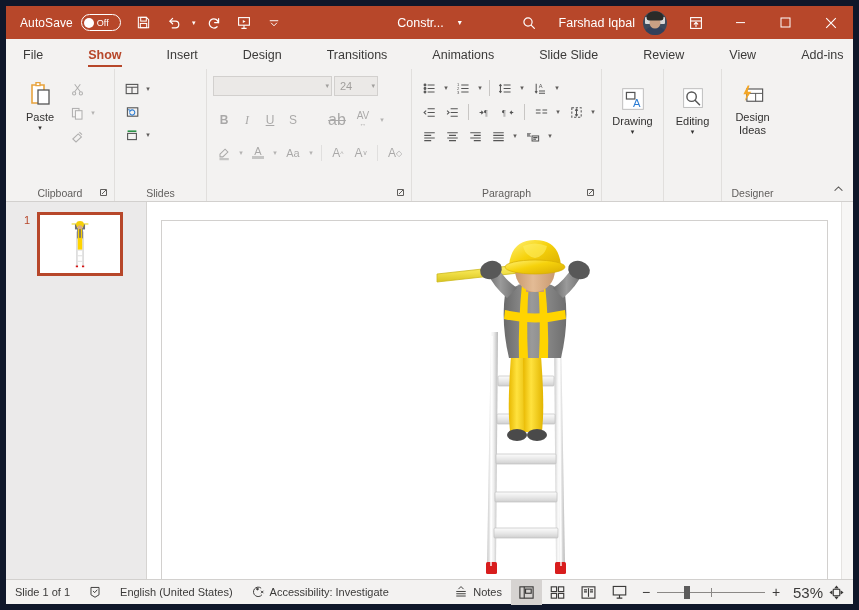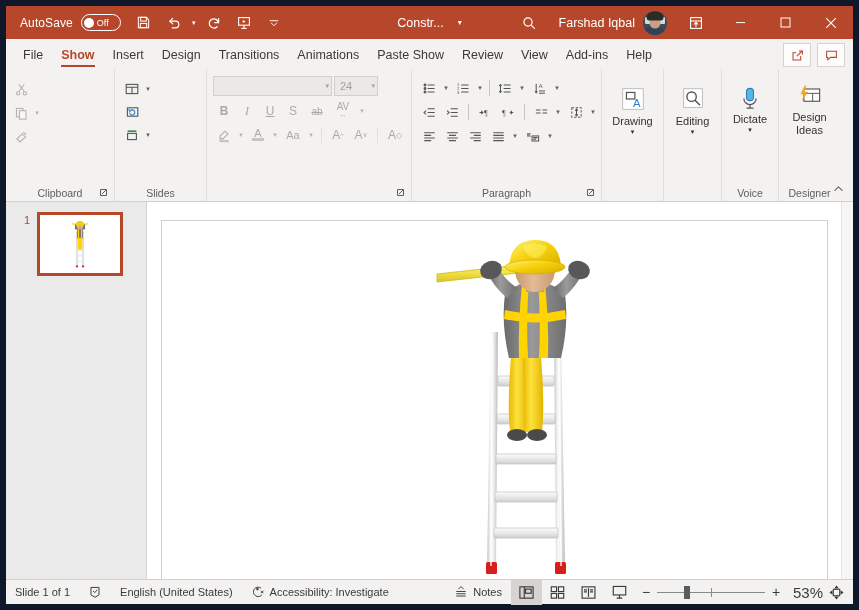--- a/index.html
+++ b/index.html
@@ -51,21 +51,21 @@
   .avatar .sh1 { position:absolute; left:2px; top:6px; width:6px;height:7px;background:#d8d8d8;border-radius:1px;}
   .avatar .sh2 { position:absolute; right:2px; top:6px; width:6px;height:7px;background:#d8d8d8;border-radius:1px;}
   .win-btn {
     width: 45px; height: 33px; display: flex; align-items: center; justify-content: center;
     cursor: pointer; color: #fff;
   }
 
   
   .tabsbar {
     height: 30px; background: #f3f2f1; display: flex; align-items: flex-end;
-    flex: 0 0 30px; padding-left: 8px; position: relative;
+    flex: 0 0 30px; padding-left: 8px; position: relative; gap: 27px;
   }
   .tab {
     font-size: 12.5px; color: #3b3a39; padding: 4px 9px 6px 9px; cursor: pointer;
     position: relative; white-space: nowrap; line-height: 16px;
   }
   .tab.active { color: #b7472a; font-weight: 600; }
   .tab.active::after {
     content: ""; position: absolute; left: 9px; right: 9px; bottom: 2px;
     height: 2.5px; background: #b7472a;
   }
@@ -260,21 +260,21 @@
     </div>
   </div>
 
   <div class="tabsbar">
     <div class="tab">File</div>
     <div class="tab active">Show</div>
     <div class="tab">Insert</div>
     <div class="tab">Design</div>
     <div class="tab">Transitions</div>
     <div class="tab">Animations</div>
-    <div class="tab">Paste Show</div>
+    <div class="tab">Slide Slide</div>
     <div class="tab">Review</div>
     <div class="tab">View</div>
     <div class="tab">Add-ins</div>
     <div class="tab">Help</div>
     <div class="tabs-right">
       <div class="tr-btn">
         <svg width="15" height="15" viewBox="0 0 16 16" fill="none" stroke="#b7472a" stroke-width="1.1">
           <path d="M11.4 8.6v4.2H3.2V5.1h3.4"></path>
           <path d="M7.2 8.6 13 3.2"></path>
             <path d="M9.4 3.1h3.8v3.7"></path>
@@ -285,20 +285,29 @@
           <path d="M2.8 3.4h10.4v6.6H7l-3 2.6v-2.6H2.8z"></path>
         </svg>
       </div>
     </div>
   </div>
 
   <div class="ribbon">
 
     <div class="group" style="width:108px;">
       <div class="group-body">
+        <div class="bigbtn" style="margin-left:4px;">
+          <svg width="32" height="32" viewBox="0 0 32 32" fill="none">
+            <path d="M8 7h12v18H8z" fill="#fff" stroke="#e8a33d" stroke-width="1.6"></path>
+            <path d="M12 4.6h4v3h-4z" fill="#fff" stroke="#e8a33d" stroke-width="1.4"></path>
+            <rect x="14" y="12" width="11" height="14" fill="#fff" stroke="#555" stroke-width="1.3"></rect>
+          </svg>
+          <span class="lbl">Paste</span>
+          <span class="car">▾</span>
+        </div>
         <div style="display:flex;flex-direction:column;gap:2px;padding-top:4px;">
           <div class="row">
             <div class="smallbtn disabled">
               <svg width="15" height="15" viewBox="0 0 16 16" fill="none" stroke="#555" stroke-width="1.1">
                 <path d="M5 2.4 11 10.4M11 2.4 5 10.4"></path>
                 <circle cx="4.4" cy="12.2" r="1.7"></circle>
                   <circle cx="11.6" cy="12.2" r="1.7"></circle>
               </svg>
             </div>
           </div>
@@ -359,21 +368,21 @@
               </svg>
             </div>
             <div class="caret">▾</div>
           </div>
         </div>
       </div>
       <div class="group-label">Slides</div>
     </div>
 
     <div class="group" style="width:205px;">
-      <div class="group-body" style="flex-direction:column;padding:4px 6px 0 6px;gap:2px;">
+      <div class="group-body" style="flex-direction:column;padding:4px 6px 0 6px;gap:11px;">
         <div class="row" style="gap:0;">
           <div class="fontbox fontname">
             <span></span>
             <span class="fcar">▾</span>
           </div>
           <div class="fontbox fontsize">
             <span>24</span>
             <span class="fcar">▾</span>
           </div>
         </div>
@@ -383,21 +392,21 @@
           </div>
           <div class="smallbtn" style="font-size:12px;font-style:italic;color:#444;font-family:'Liberation Serif',serif;">
             <span>I</span>
           </div>
           <div class="smallbtn" style="font-size:12px;text-decoration:underline;color:#444;">
             <span>U</span>
           </div>
           <div class="smallbtn" style="font-size:12px;color:#444;">
             <span>S</span>
           </div>
-          <div class="smallbtn" style="font-size:10px;text-decoration:line-through;color:#444;width:24px;">
+          <div class="smallbtn" style="font-size:16px;text-decoration:line-through;color:#444;width:24px;margin-left:20px;">
             <span>ab</span>
           </div>
           <div class="smallbtn" style="width:26px;">
             <div style="display:flex;flex-direction:column;align-items:center;line-height:8px;">
               <span style="font-size:10px;color:#444;">AV</span>
               <span style="font-size:7px;color:#444;">↔</span>
             </div>
           </div>
           <div class="caret">▾</div>
         </div>
@@ -590,34 +599,20 @@
             <circle cx="14.5" cy="13.5" r="5" stroke="#555" stroke-width="1.5"></circle>
             <path d="M18.2 17.4 23 22.2" stroke="#555" stroke-width="1.6" stroke-linecap="round"></path>
           </svg>
           <span class="lbl">Editing</span>
           <span class="car">▾</span>
         </div>
       </div>
       <div class="group-label"></div>
     </div>
 
-    <div class="group" style="width:57px;">
-      <div class="group-body" style="justify-content:center;padding-top:8px;">
-        <div class="bigbtn">
-          <svg width="28" height="28" viewBox="0 0 32 32" fill="none">
-            <rect x="12" y="5" width="8" height="14" rx="4" fill="#5ab4e8" stroke="#2a7fb8" stroke-width="1.2"></rect>
-            <path d="M9 16.5a7 7 0 0 0 14 0" stroke="#555" stroke-width="1.4"></path>
-            <path d="M16 23.5v4M12 27.5h8" stroke="#555" stroke-width="1.4"></path>
-          </svg>
-          <span class="lbl">Dictate</span>
-          <span class="car">▾</span>
-        </div>
-      </div>
-      <div class="group-label">Voice</div>
-    </div>
 
     <div class="group" style="width:62px;">
       <div class="group-body" style="justify-content:center;padding-top:6px;">
         <div class="bigbtn" style="width:58px;">
           <svg width="28" height="28" viewBox="0 0 32 32" fill="none">
             <rect x="9" y="8" width="18" height="14" fill="#fff" stroke="#555" stroke-width="1.3"></rect>
             <path d="M9 13h18M19 13v9" stroke="#555" stroke-width="1.1"></path>
             <path d="M10 4 5 14h4l-2.5 8L14 11H9.6L12 4z" fill="#f5a623" stroke="none"></path>
           </svg>
           <span class="lbl">Design</span>

